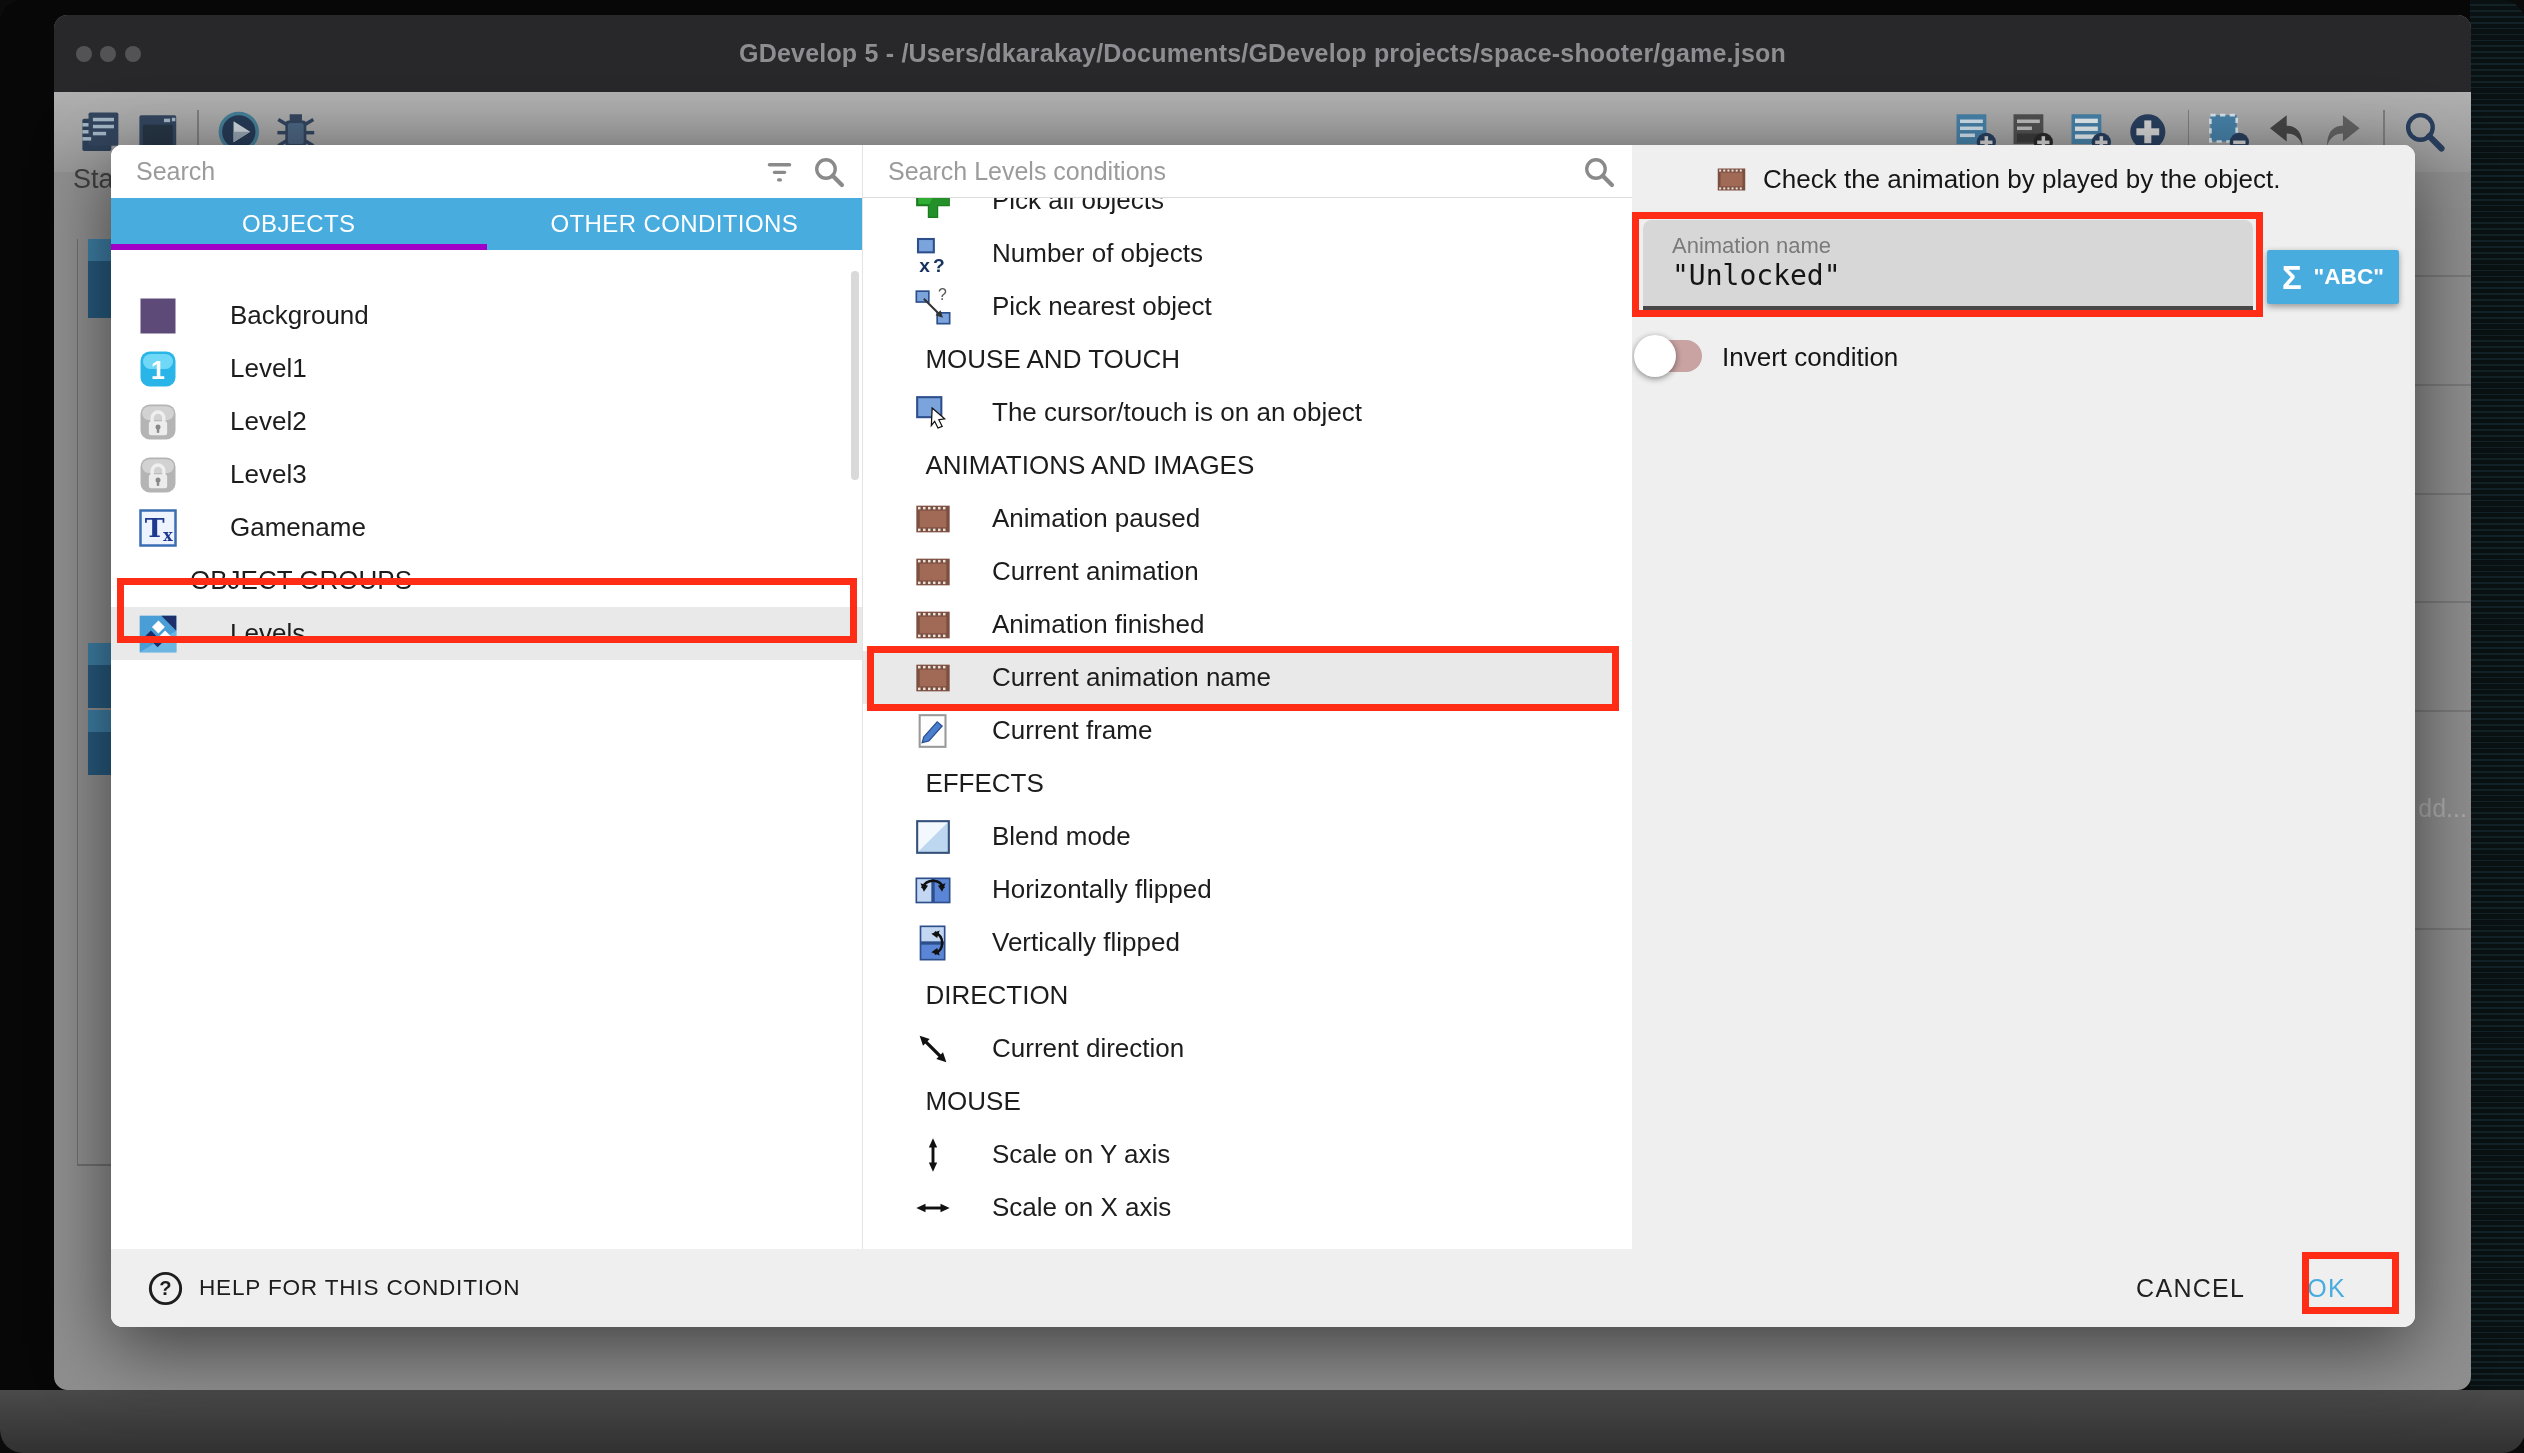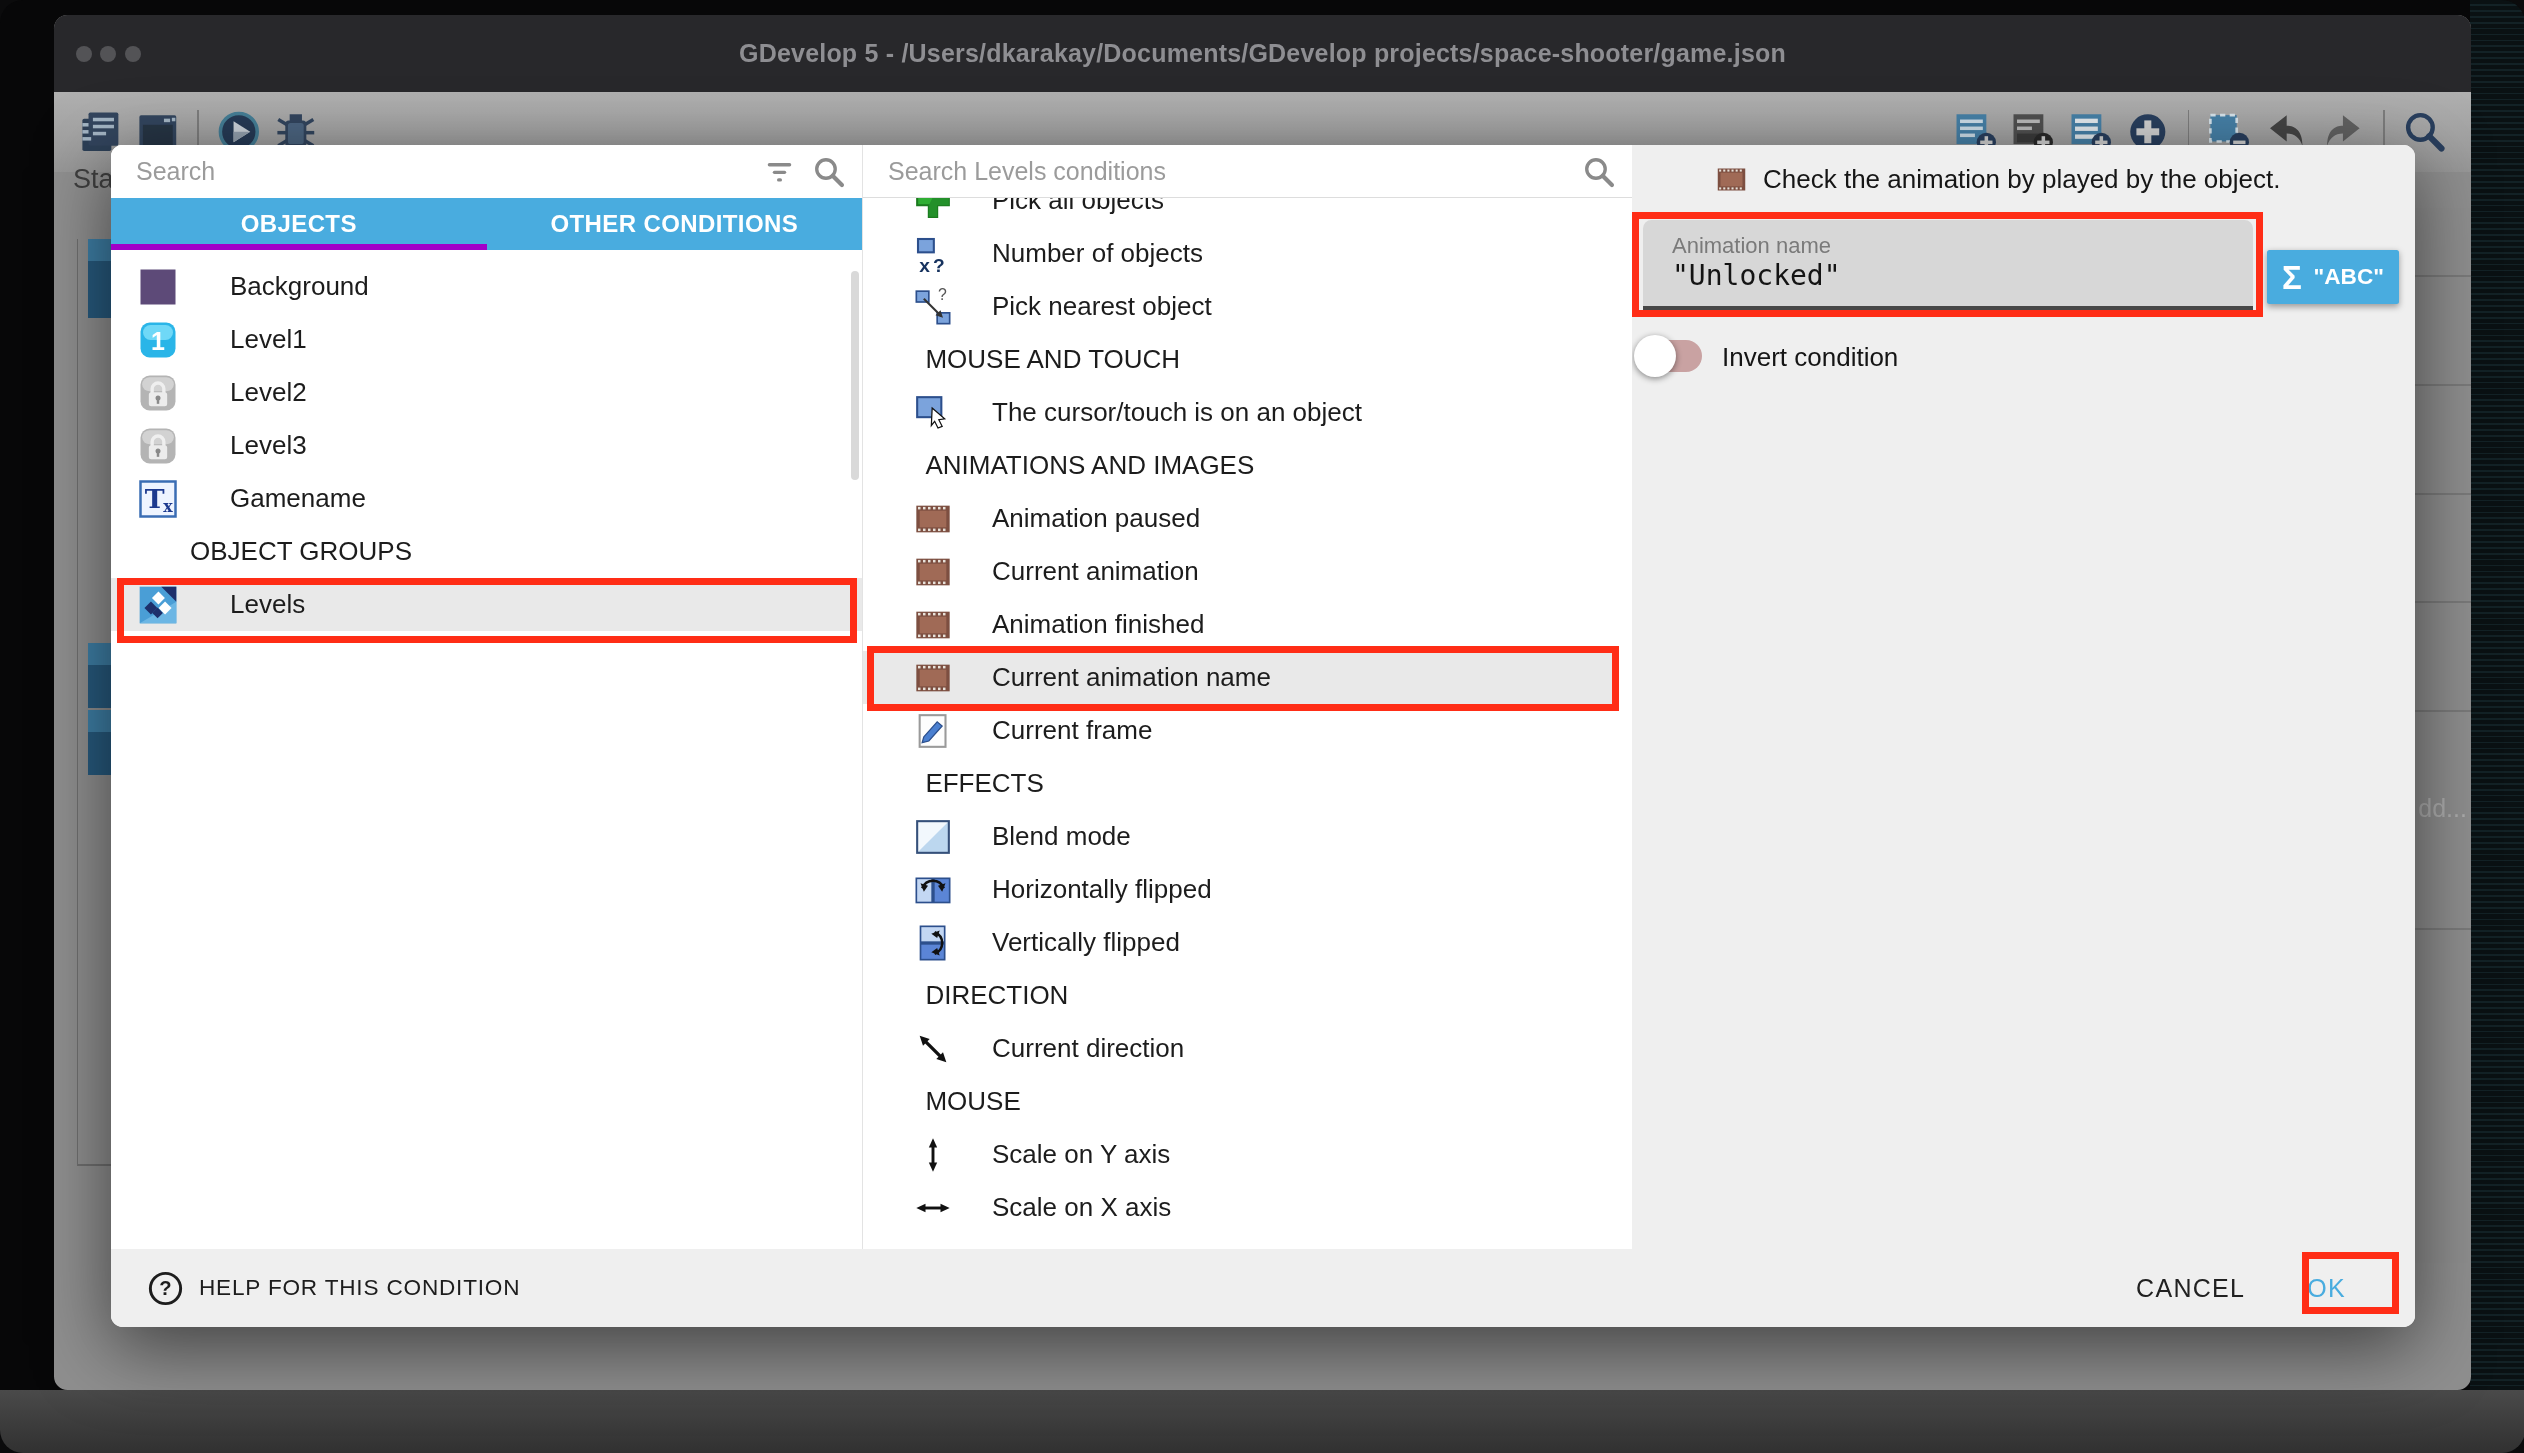--- a/index.html
+++ b/index.html
@@ -44,26 +44,26 @@
   .search-row{position:relative;height:53px;background:#fff;}
   .search-input{width:100%;height:100%;border:none;outline:none;font-size:25px;color:#333;
         padding:0 92px 0 25px;font-family:"Liberation Sans",sans-serif;background:transparent;}
   .search-input::placeholder{color:#9b9b9b;}
   #panel-middle .search-row{border-bottom:0.8px solid #ddd;}
   .row-icons{position:absolute;right:15px;top:0;height:100%;display:flex;align-items:center;gap:11.7px;}
   .mini-btn{border:none;background:transparent;padding:0;cursor:pointer;width:37px;height:37px;}
   .mini-btn svg{width:100%;height:100%;}
   
   #tabbar{display:flex;height:52px;background:var(--accent);}
-  .tab{flex:1;border:none;background:transparent;color:#fff;font-weight:bold;font-size:24px;
+  .tab{flex:1;border:none;background:transparent;color:#fff;font-weight:normal;font-size:24px;
        letter-spacing:0.4px;cursor:pointer;position:relative;font-family:"Liberation Sans",sans-serif;}
   .tab.active::after{content:"";position:absolute;left:0;bottom:0;width:100%;height:5.9px;
        background:var(--purple);}
   
-  #object-list{padding-top:10px;}
+  #object-list{padding-top:10px;margin-top:29px;}
   .lrow{display:flex;align-items:center;position:relative;}
   #object-list .lrow{height:53px;padding-left:27px;}
   #condition-list{margin-top:-24px;}
   #condition-list .lrow{height:53px;padding-left:50px;margin-right:20px;}
   .lrow .ico{width:40px;height:40px;flex:0 0 40px;display:inline-block;}
   .lrow .ico svg{width:100%;height:100%;}
   #object-list .lbl{margin-left:52px;font-size:26px;color:#1c1c1c;}
   #condition-list .lbl{margin-left:39px;font-size:26px;color:#1c1c1c;}
   .lrow.header{padding-left:13.4px;}
   #condition-list .lrow.header{padding-left:23.4px;}

